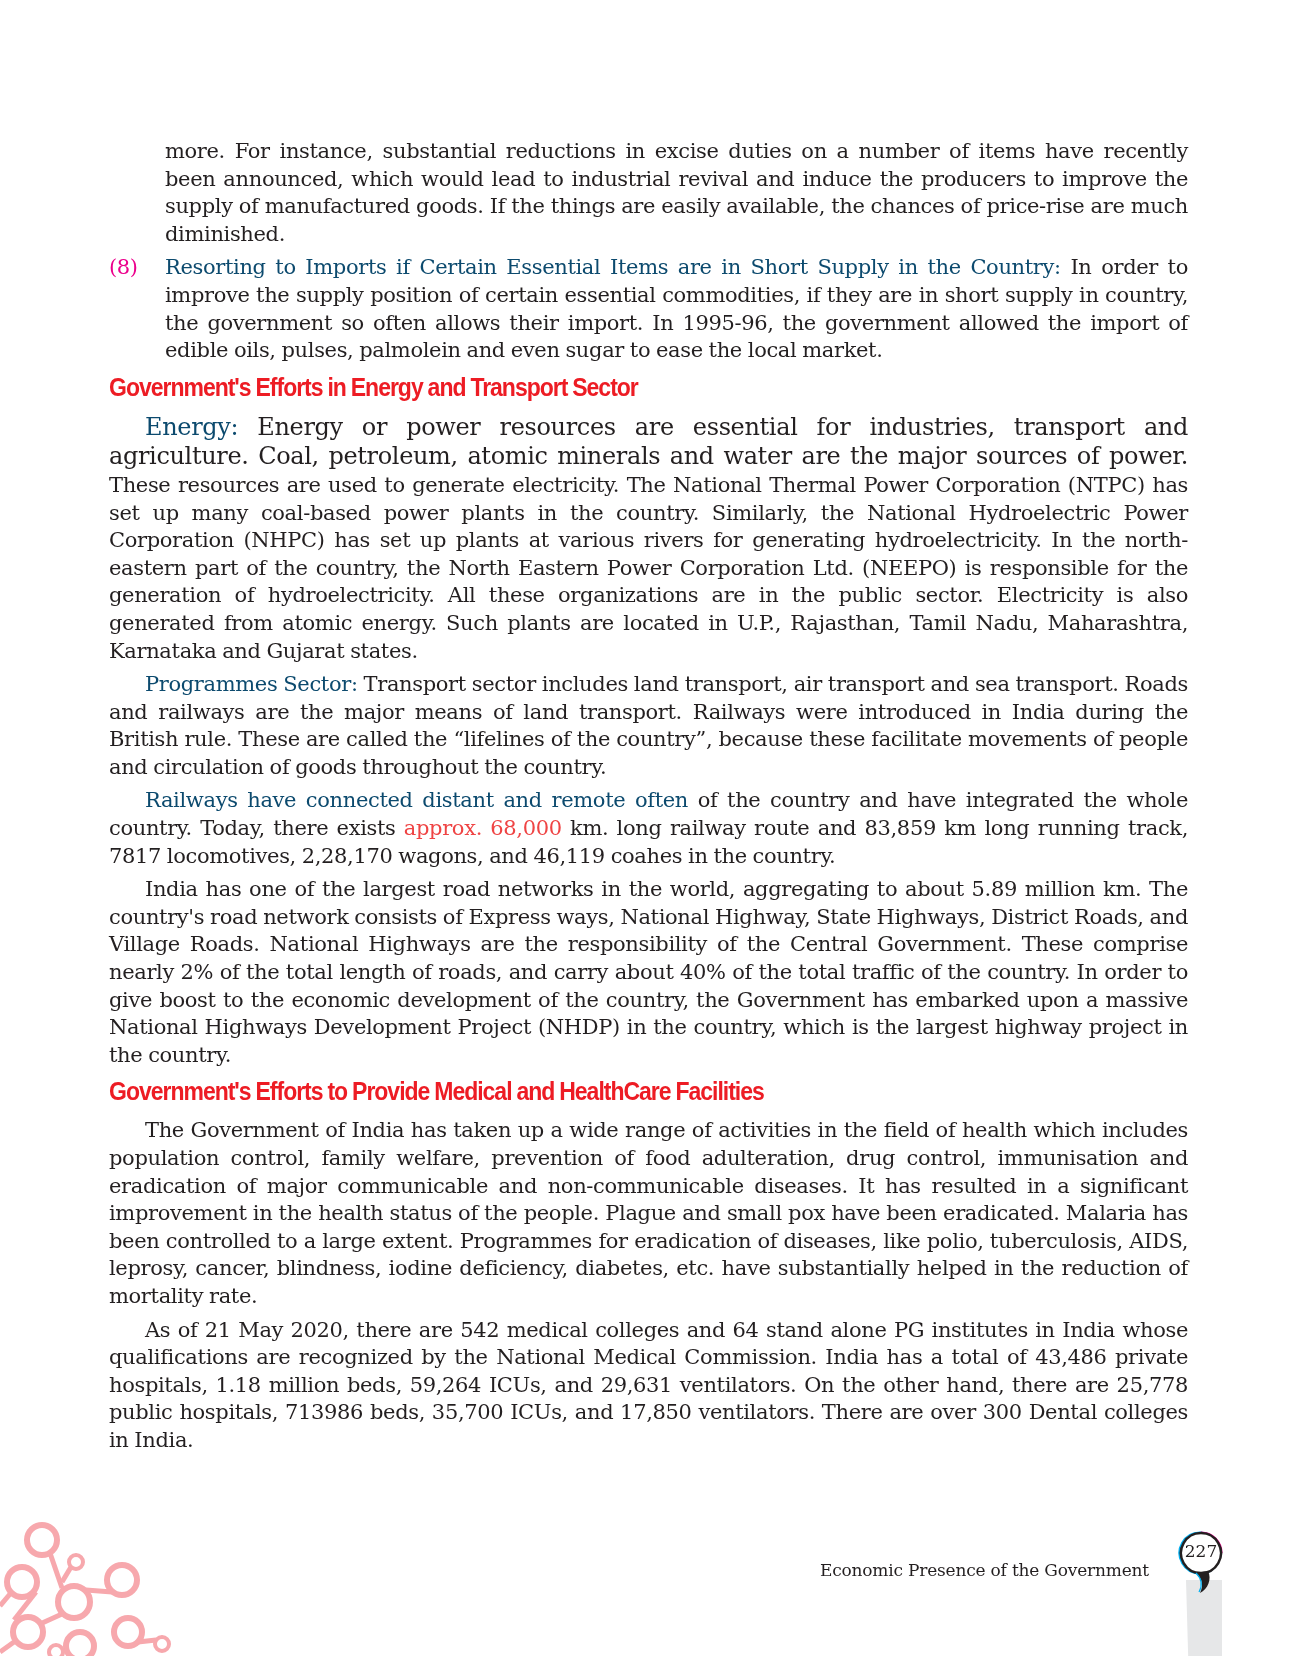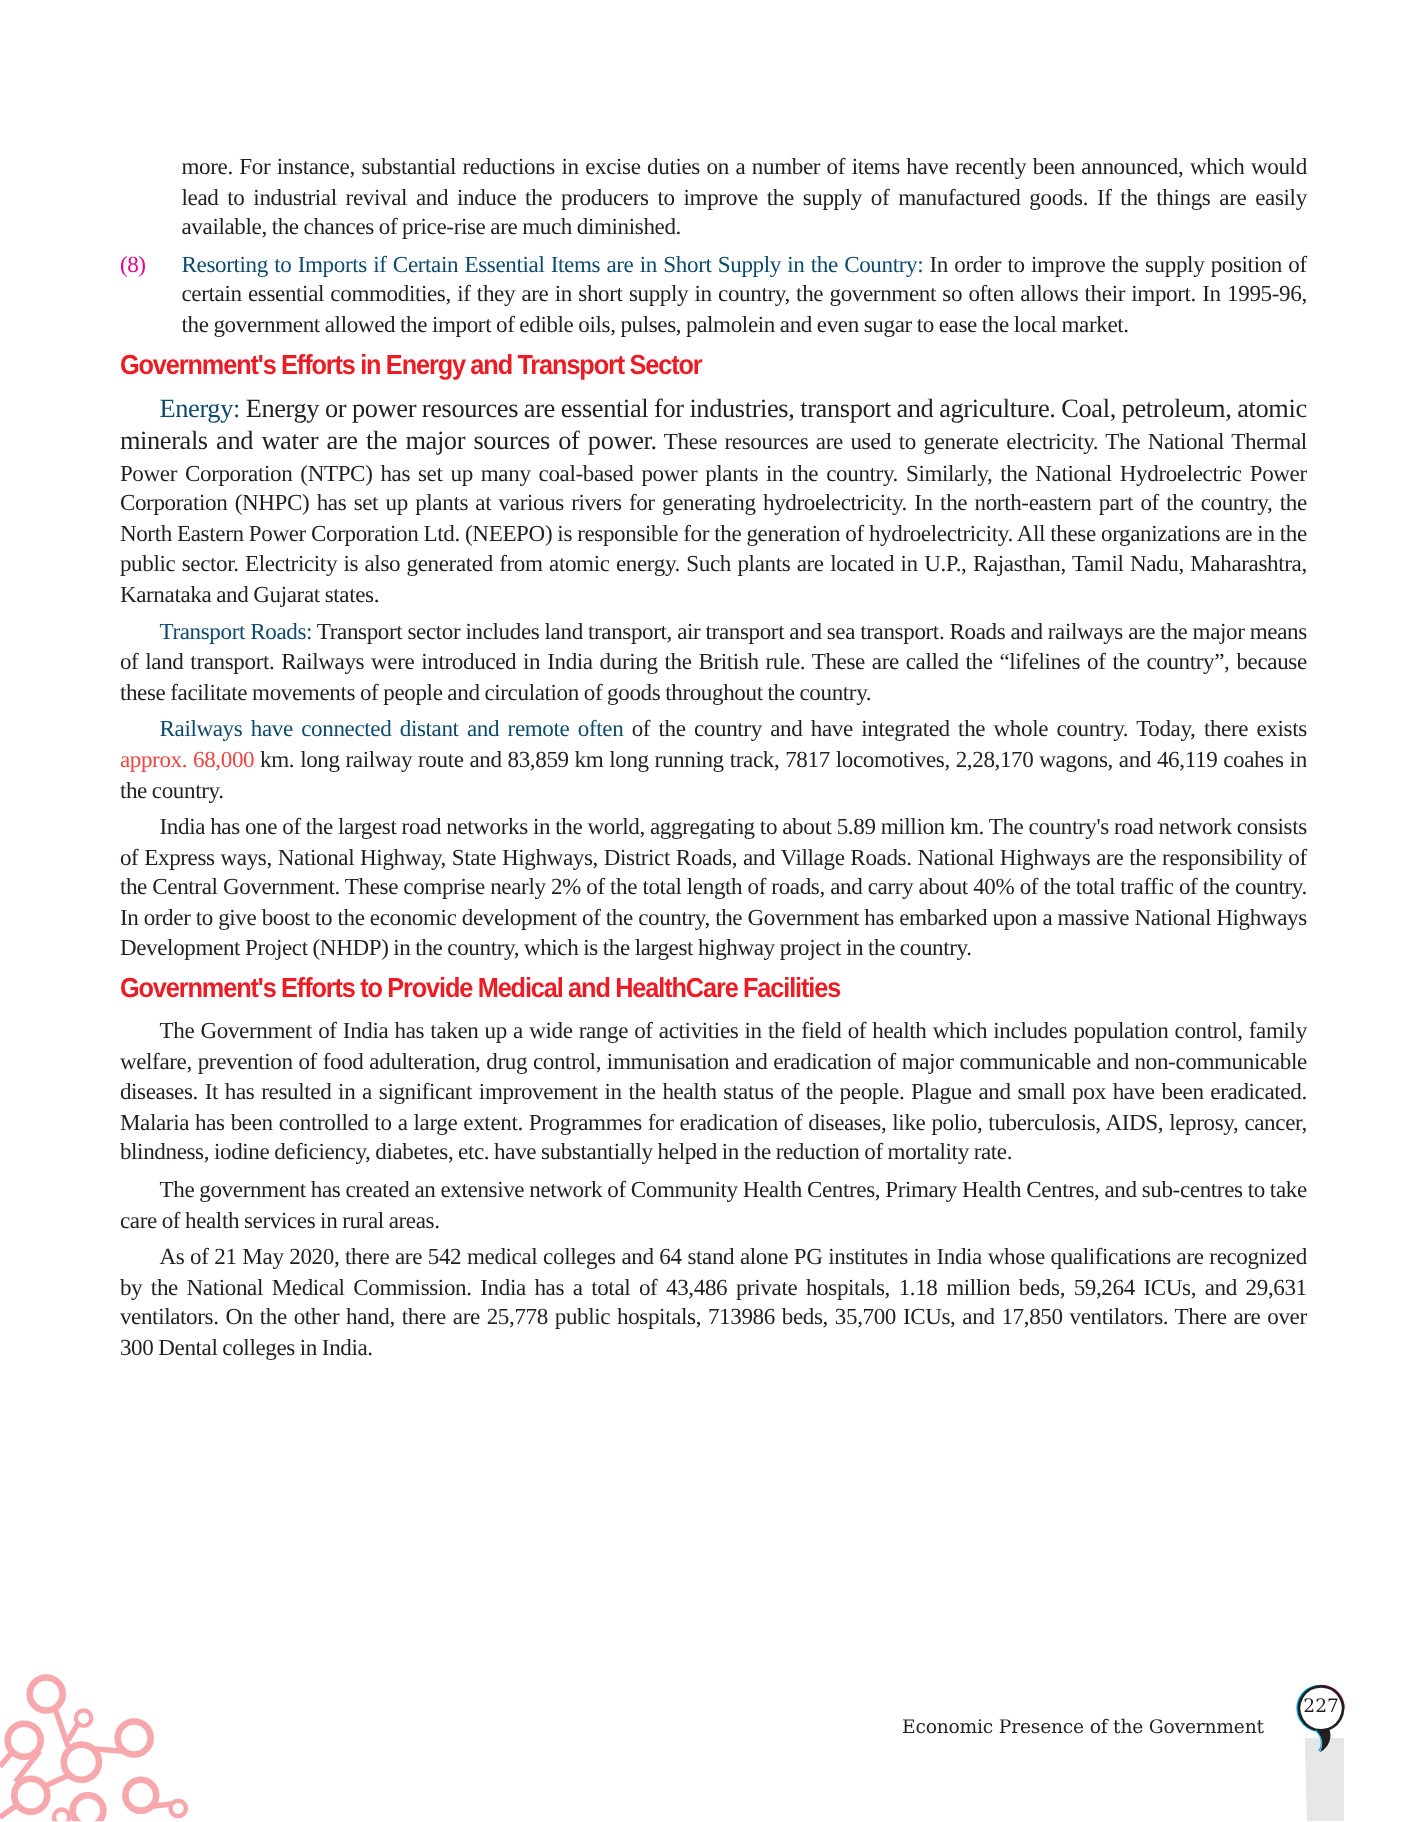--- a/index.html
+++ b/index.html
@@ -6,21 +6,21 @@
   body {
     width: 1296px; height: 1656px; position: relative; overflow: hidden;
     background: #ffffff; color: #231f20;
     font-family: "DejaVu Serif", "Liberation Serif", serif;
   }
   .page {
     position: absolute; left: 109px; top: 138px; width: 1079px;
     font-size: 21px; line-height: 27.6px; text-align: justify;
     letter-spacing: -0.35px; word-spacing: -0.5px;
   }
-  .page p { margin: 0; font-family: Liberation Serif, serif; }
+  .page p { margin: 0; }
   .hang { padding-left: 56px; }
   .item { position: relative; padding-left: 56px; margin-top: 6px !important; }
   .item .num { position: absolute; left: 0; top: 0; color: #ec008c; }
   .pink { color: #0c4a6e; }
   .grey { color: #ef4444; }
   .para { text-indent: 36px; margin-top: 6px !important; }
   .lead-big { font-size: 24px; line-height: 29.5px; }
   h2 {
     margin: 6px 0 10px 0; font-family: "Liberation Sans", "DejaVu Sans", sans-serif;
     font-weight: bold; font-size: 25px; line-height: 32px; color: #ed1c24;
@@ -53,33 +53,32 @@
     <span class="num">(8)</span><span class="pink">Resorting to Imports if Certain Essential Items are in Short Supply in the Country:</span><span> In order to improve the supply position of certain essential commodities, if they are in short supply in country, the government so often allows their import. In 1995-96, the government allowed the import of edible oils, pulses, palmolein and even sugar to ease the local market.</span>
   </p>
 
   <h2>Government's Efforts in Energy and Transport Sector</h2>
 
   <p class="para">
     <span class="lead-big"><span class="pink">Energy:</span><span> Energy or power resources are essential for industries, transport and agriculture. Coal, petroleum, atomic minerals and water are the major sources of power.</span></span><span> These resources are used to generate electricity. The National Thermal Power Corporation (NTPC) has set up many coal-based power plants in the country. Similarly, the National Hydroelectric Power Corporation (NHPC) has set up plants at various rivers for generating hydroelectricity. In the north-eastern part of the country, the North Eastern Power Corporation Ltd. (NEEPO) is responsible for the generation of hydroelectricity. All  these organizations are in the public sector. Electricity is also generated from atomic energy. Such plants are located in U.P., Rajasthan, Tamil Nadu, Maharashtra, Karnataka and Gujarat states.</span>
   </p>
 
   <p class="para">
-    <span class="pink">Transport Roads:</span><span> Transport sector includes land transport, air transport and sea transport. Roads and railways are the major means of land transport. Railways were introduced in India during the British rule. These are called the “lifelines of the country”, because these facilitate movements of people and circulation of goods throughout the country.</span>
+    <span class="pink">Programmes Sector:</span><span> Transport sector includes land transport, air transport and sea transport. Roads and railways are the major means of land transport. Railways were introduced in India during the British rule. These are called the “lifelines of the country”, because these facilitate movements of people and circulation of goods throughout the country.</span>
   </p>
 
   <p class="para">
     <span class="pink">Railways have connected distant and remote often</span><span> of the country and have integrated the whole country. Today, there exists </span><span class="grey">approx. 68,000</span><span> km. long railway route and 83,859 km long running track, 7817 locomotives, 2,28,170 wagons, and 46,119 coahes in the country.</span>
   </p>
 
   <p class="para">India has one of the largest road networks in the world, aggregating to about 5.89 million km. The country's road network consists of Express ways, National Highway, State Highways, District Roads, and Village Roads. National Highways are the responsibility of the Central Government. These comprise nearly 2% of the total length of roads, and carry about 40% of the total traffic of the country. In order to give boost to the economic development of the country, the Government has embarked upon a massive National Highways Development Project (NHDP) in the country, which is the largest highway project in the country.</p>
 
   <h2>Government's Efforts to Provide Medical and HealthCare Facilities</h2>
 
   <p class="para">The Government of India has taken up a wide range of activities in the field of health which includes population control, family welfare, prevention of food adulteration, drug control, immunisation and eradication of major communicable and non-communicable diseases. It has resulted in a significant improvement in the health status of the people. Plague and small pox have been eradicated. Malaria has been controlled to a large extent. Programmes for eradication of diseases, like polio, tuberculosis, AIDS, leprosy, cancer, blindness, iodine deficiency, diabetes, etc. have substantially helped in the reduction of mortality rate.</p>
-  <p class="para">The government has created an extensive network of Community Health Centres, Primary Health Centres, and sub-centres to take care of health services in rural areas.</p>
   <p class="para">As of 21 May 2020, there are 542 medical colleges and 64 stand alone PG institutes in India whose qualifications are recognized by the National Medical Commission. India has a total of 43,486 private hospitals, 1.18 million beds, 59,264 ICUs, and 29,631 ventilators. On the other hand, there are 25,778 public hospitals, 713986 beds, 35,700 ICUs, and 17,850 ventilators. There are over 300 Dental colleges in India.</p>
 </div>
 
 <svg class="deco" width="200" height="136" viewBox="0 0 200 136">
   <g fill="none" stroke="#f7a8ad" stroke-width="6">
     <circle cx="42" cy="20" r="15"></circle>
     <circle cx="76" cy="42" r="7" stroke-width="4"></circle>
     <circle cx="22" cy="62" r="15"></circle>
     <circle cx="74" cy="82" r="16"></circle>
     <circle cx="122" cy="60" r="15"></circle>

